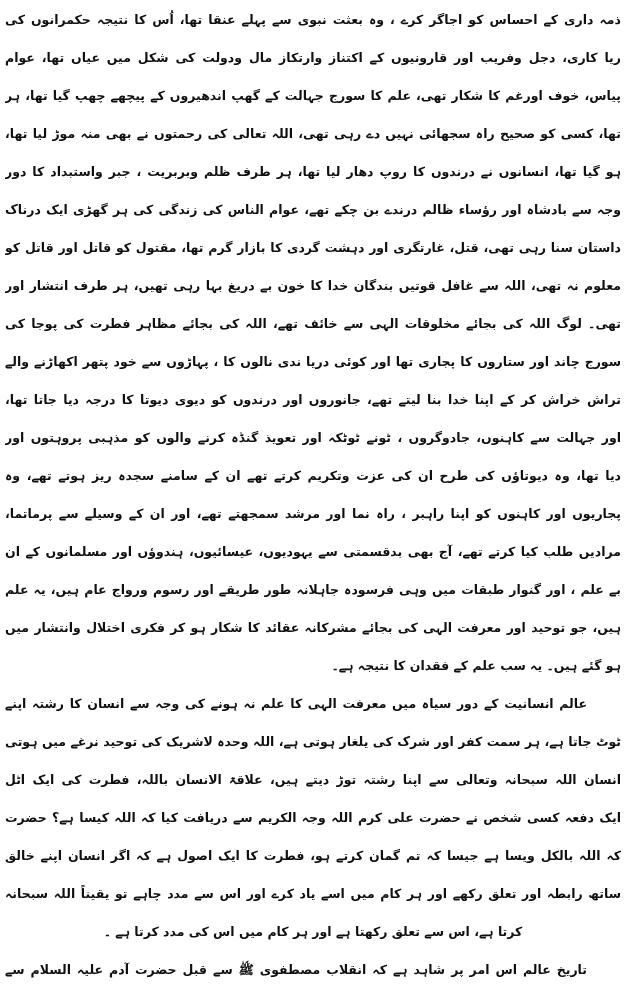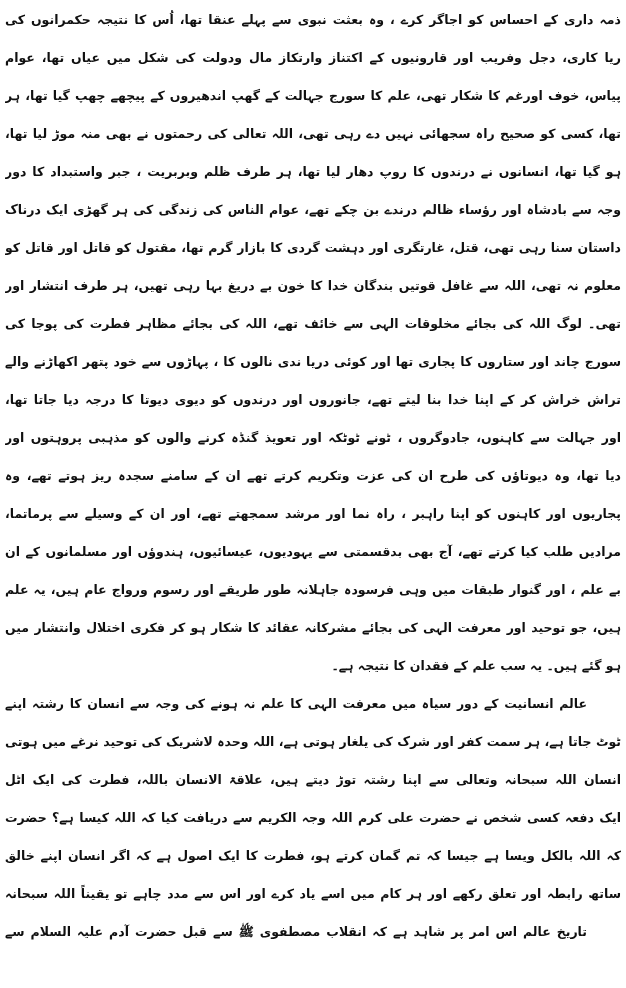--- a/index.html
+++ b/index.html
@@ -75,15 +75,16 @@
       <div class="line">مرادیں طلب کیا کرتے تھے، آج بھی بدقسمتی سے یہودیوں، عیسائیوں، ہندوؤں اور مسلمانوں کے ان پڑھ جاہل ،</div>
       <div class="line">بے علم ، اور گنوار طبقات میں وہی فرسودہ جاہلانہ طور طریقے اور رسوم ورواج عام ہیں، یہ علم سے بے بہرہ وہ لوگ</div>
       <div class="line">ہیں، جو توحید اور معرفت الہی کی بجائے مشرکانہ عقائد کا شکار ہو کر فکری اختلال وانتشار میں مبتلا راہ حق سے گمراہ</div>
       <div class="line align-right">ہو گئے ہیں۔ یہ سب علم کے فقدان کا نتیجہ ہے۔</div>
       <div class="line indent">عالم انسانیت کے دور سیاہ میں معرفت الہی کا علم نہ ہونے کی وجہ سے انسان کا رشتہ اپنے خالق سے</div>
       <div class="line">ٹوٹ جاتا ہے، ہر سمت کفر اور شرک کی یلغار ہوتی ہے، اللہ وحدہ لاشریک کی توحید نرغے میں ہوتی ہے ، ظالم</div>
       <div class="line">انسان اللہ سبحانہ وتعالی سے اپنا رشتہ توڑ دیتے ہیں، علاقۃ الانسان باللہ، فطرت کی ایک اٹل حقیقت اور قانون ہے،</div>
       <div class="line">ایک دفعہ کسی شخص نے حضرت علی کرم اللہ وجہ الکریم سے دریافت کیا کہ اللہ کیسا ہے؟ حضرت علیؓ نے جواب دیا</div>
       <div class="line">کہ اللہ بالکل ویسا ہے جیسا کہ تم گمان کرتے ہو، فطرت کا ایک اصول ہے کہ اگر انسان اپنے خالق ومالک کے</div>
       <div class="line">ساتھ رابطہ اور تعلق رکھے اور ہر کام میں اسے یاد کرے اور اس سے مدد چاہے تو یقیناً اللہ سبحانہ وتعالی بھی اسے یاد</div>
+      <div class="line align-center">کرتا ہے، اس سے تعلق رکھتا ہے اور ہر کام میں اس کی مدد کرتا ہے ۔</div>
       <div class="line indent">تاریخ عالم اس امر پر شاہد ہے کہ انقلاب مصطفوی ﷺ سے قبل حضرت آدم علیہ السلام سے حضرت</div>
     </div>
 </div>
 
 </body></html>

